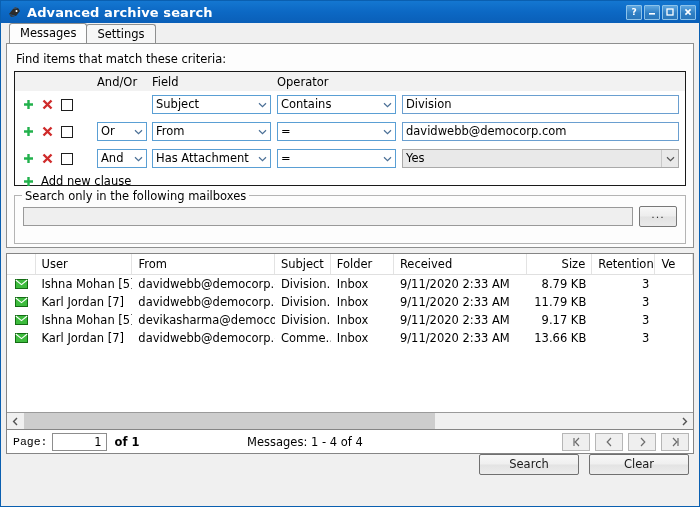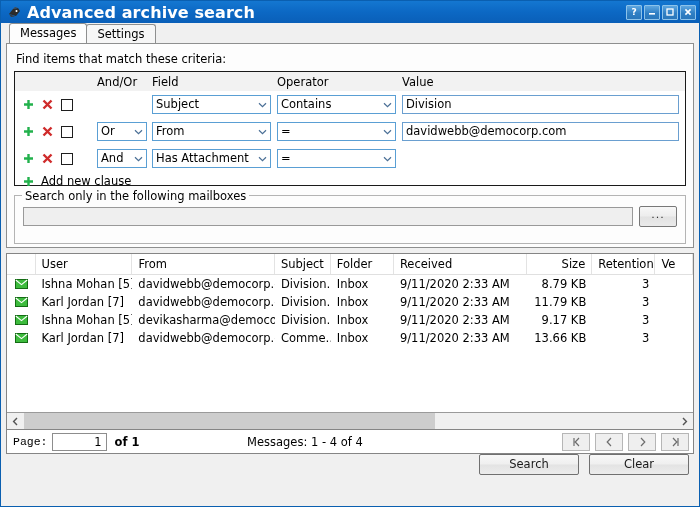--- a/index.html
+++ b/index.html
@@ -42,21 +42,21 @@
   .title-icon {
     width: 16px; height: 16px;
     margin-right: 5px;
     flex: none;
     display: flex;
     align-items: center;
     justify-content: center;
   }
   .title-text {
     color: #ffffff;
-    font-size: 16px;
+    font-size: 13px;
     font-weight: bold;
     letter-spacing: 0.1px;
     white-space: nowrap;
     flex: 1;
   }
   .title-buttons {
     display: flex;
     gap: 2px;
     align-items: center;
   }
@@ -447,21 +447,20 @@
   <div class="tabpage">
 
     <div class="hint">Find items that match these criteria:</div>
 
     <div class="criteria-box">
 
       <div class="crit-head">
         <div class="hdr-andor">And/Or</div>
         <div class="hdr-field">Field</div>
         <div class="hdr-op">Operator</div>
-        <div class="hdr-val">Value</div>
       </div>
 
       <div class="crit-row">
         <div class="c-act">
           <span class="icon-plus">
             <svg width="11" height="11" viewBox="0 0 11 11">
                 <path d="M5.5 1 L5.5 10 M1 5.5 L10 5.5" stroke="#22b14c" stroke-width="2.4"></path>
               </svg>
           </span>
           <span class="icon-x">
@@ -587,20 +586,30 @@
         <div class="c-op">
           <div class="combo">
             <span class="cval">=</span>
             <span class="carrow">
               <svg width="9" height="6" viewBox="0 0 9 6">
                   <path d="M1 1.2 L4.5 4.6 L8 1.2" stroke="#4a6f96" stroke-width="1.2" fill="none"></path>
                 </svg>
             </span>
           </div>
         </div>
+        <div class="c-val">
+          <div class="combo disabled">
+            <span class="cval">Yes</span>
+            <span class="carrow">
+              <svg width="9" height="6" viewBox="0 0 9 6">
+                  <path d="M1 1.2 L4.5 4.6 L8 1.2" stroke="#555555" stroke-width="1.2" fill="none"></path>
+                </svg>
+            </span>
+          </div>
+        </div>
       </div>
 
       <div class="addclause">
         <span class="icon-plus">
           <svg width="11" height="11" viewBox="0 0 11 11">
               <path d="M5.5 1 L5.5 10 M1 5.5 L10 5.5" stroke="#22b14c" stroke-width="2.4"></path>
             </svg>
         </span>
         <span>Add new clause</span>
       </div>

